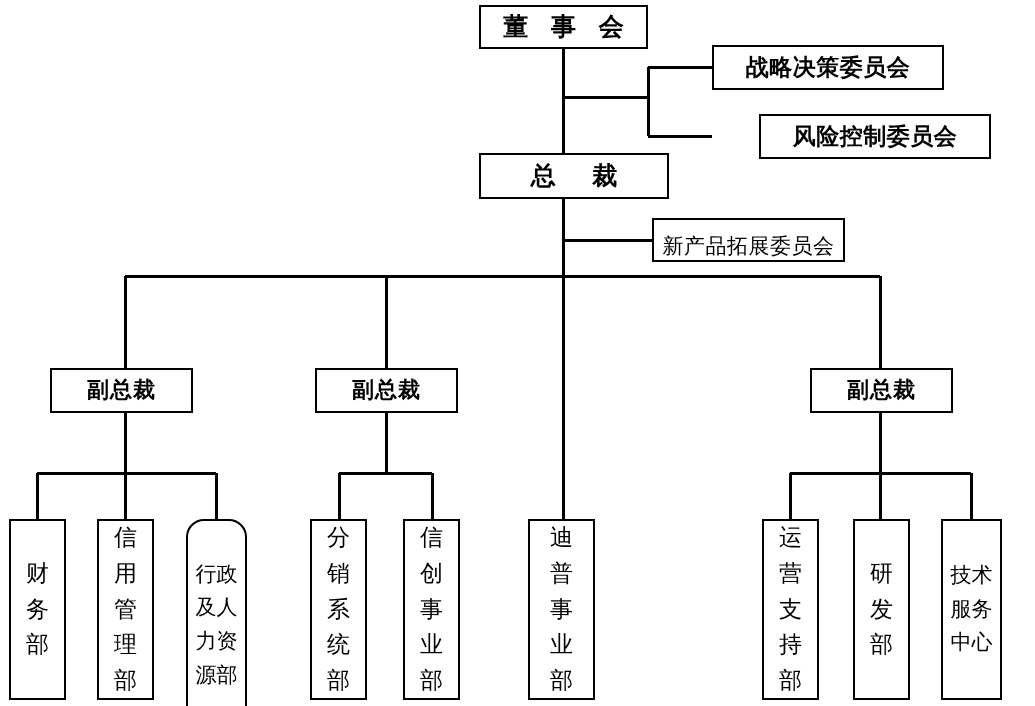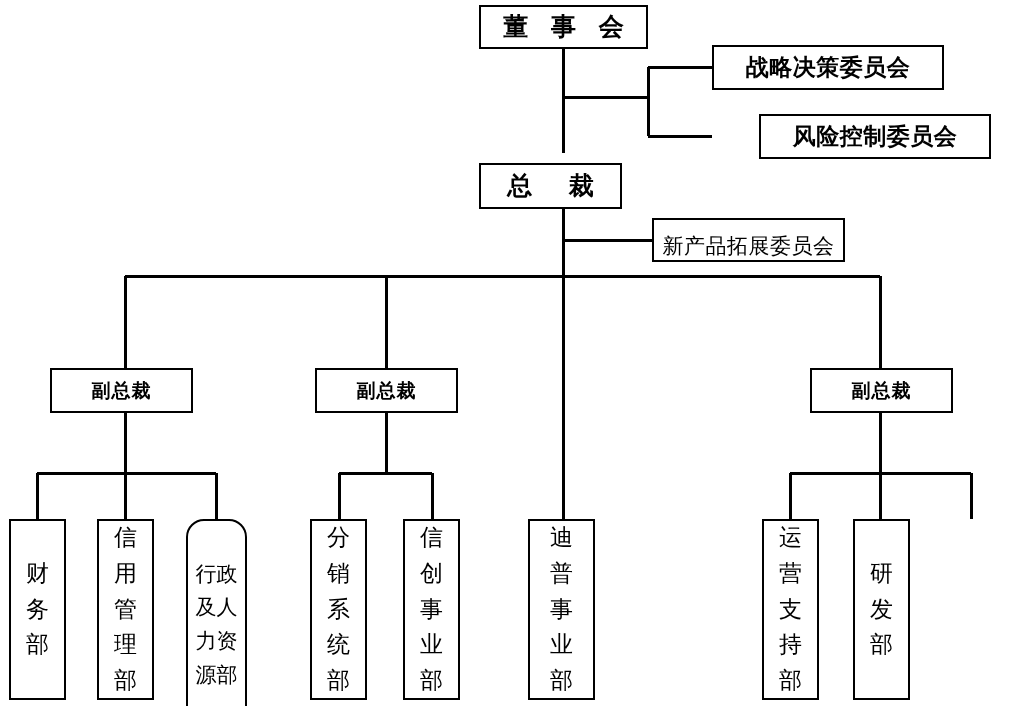--- a/index.html
+++ b/index.html
@@ -59,21 +59,21 @@
     font-size: 23px;
     letter-spacing: 0.5px;
     font-weight: 600;
   }
   .lvl-subcommittee .node-label {
     font-size: 21px;
     letter-spacing: 0.5px;
     font-weight: 500;
   }
   .lvl-vp .node-label {
-    font-size: 19px;
+    font-size: 22px;
     letter-spacing: 1px;
     font-weight: 700;
   }
   
   .lvl-dept {
     border-width: 2px;
     padding: 6px 0;
   }
   .lvl-dept .node-label {
     font-size: 23px;
@@ -134,21 +134,21 @@
   </div>
 
   <div class="node lvl-committee" style="left:712px; top:45px; width:232px; height:45px;text-align:center;">
     <span class="node-label">战略决策委员会</span>
   </div>
 
   <div class="node lvl-committee" style="left:712px; top:114px; width:232px; height:45px;margin-left:47px;">
     <span class="node-label">风险控制委员会</span>
   </div>
 
-  <div class="node lvl-president" style="left:479px; top:163px; width:143px; height:46px;">
+  <div class="node lvl-president" style="left:479px; top:153px; width:190px; height:46px;">
     <span class="node-label">总    裁</span>
   </div>
 
   <div class="node lvl-subcommittee" style="left:652px; top:218px; width:193px; height:44px;align-items:flex-end;">
     <span class="node-label">新产品拓展委员会</span>
   </div>
 
   <div class="node lvl-vp" style="left:50px; top:368px; width:143px; height:45px;">
     <span class="node-label">副总裁</span>
   </div>
@@ -213,14 +213,19 @@
 持
 部</span>
   </div>
 
   <div class="node lvl-dept" style="left:853px; top:519px; width:57px; height:181px;">
     <span class="node-label">研
 发
 部</span>
   </div>
 
+  <div class="node lvl-dept wide-dept" style="left:941px; top:519px; width:61px; height:181px;">
+    <span class="node-label">技术
+服务
+中心</span>
+  </div>
 
 </div>
 
 </body></html>

